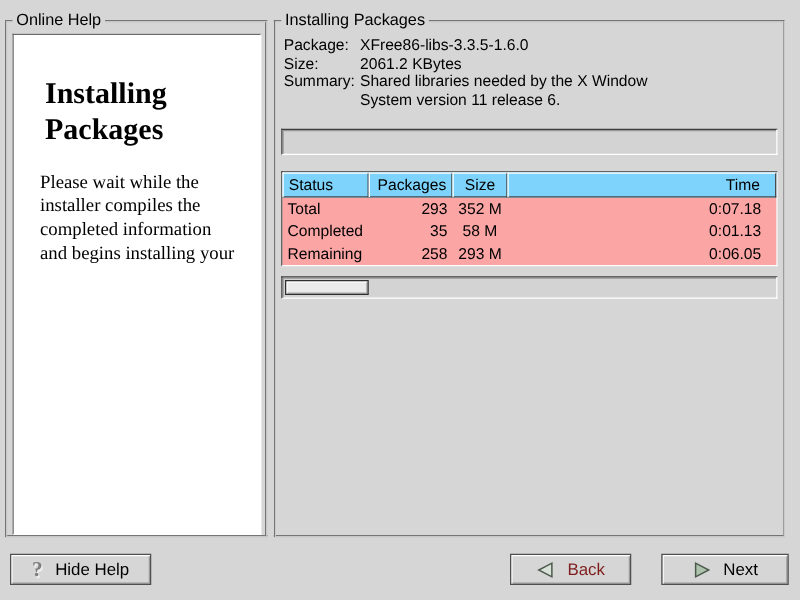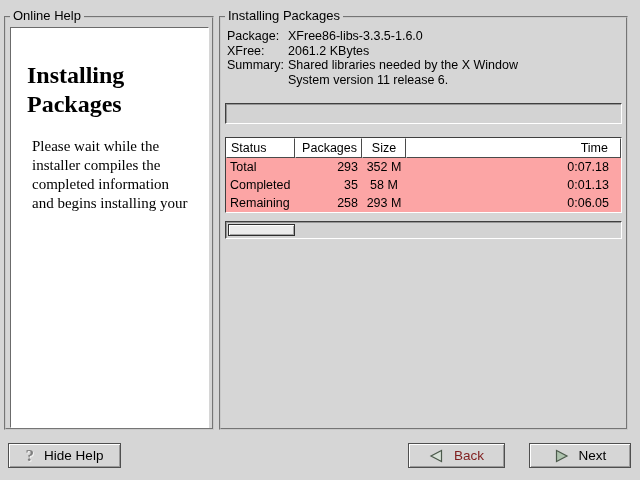--- a/index.html
+++ b/index.html
@@ -29,21 +29,21 @@
   #help-panel {
     position:absolute; left:4px; top:9px; width:199px; height:401px;
     background:#ffffff;
     border:1px solid;
     border-color:#6b6b6b #ffffff #ffffff #6b6b6b;
     overflow:hidden;
   }
   #help-title {
     font-family:"Liberation Serif", serif;
     font-weight:bold; font-size:24px; line-height:29px;
-    padding:33px 0 0 16px;
+    padding:33px 0 0 25px;
   }
   #help-body {
     font-family:"Liberation Serif", serif;
     font-size:15px; line-height:19px;
     padding:18px 8px 0 21px;
   }
 
   
   #pkg-info {
     position:absolute; left:6px; top:11px;
@@ -72,21 +72,21 @@
   
   #status-table {
     position:absolute; left:4px; top:119px; width:397px;
     border:1px solid;
     border-color:#3f3f3f #ffffff #ffffff #3f3f3f;
     font-size:12.5px;
   }
   .thead { display:flex; height:20px; background:#d6d6d6; }
   .th {
     height:20px; line-height:18px; padding:0 4px;
-    background:#ffffff;
+    background:#7dd3fc;
     border:1px solid;
     border-color:#ffffff #4a4a4a #4a4a4a #ffffff;
     overflow:hidden; white-space:nowrap;
   }
   .tbody { background:#fca5a5; }
   .tr { display:flex; height:18px; line-height:18px; white-space:nowrap; }
   .td { padding:0 4px; overflow:hidden; }
   .c-status   { width:69px; }
   .c-packages { width:67px; text-align:right; }
   .c-size     { width:44px; text-align:center; }
@@ -132,21 +132,21 @@
       </div>
     </div>
   </div>
 
   <div class="frame" id="main-frame">
     <span class="frame-label">Installing Packages</span>
 
     <div id="pkg-info">
       <span>Package:</span>
       <span>XFree86-libs-3.3.5-1.6.0</span>
-      <span>XFree:</span>
+      <span>Size:</span>
       <span>2061.2 KBytes</span>
       <span>Summary:</span>
       <span>Shared libraries needed by the X Window</span>
       <span></span>
       <span>System version 11 release 6.</span>
     </div>
 
     <div class="trough" id="pkg-progress">
       
     </div>

